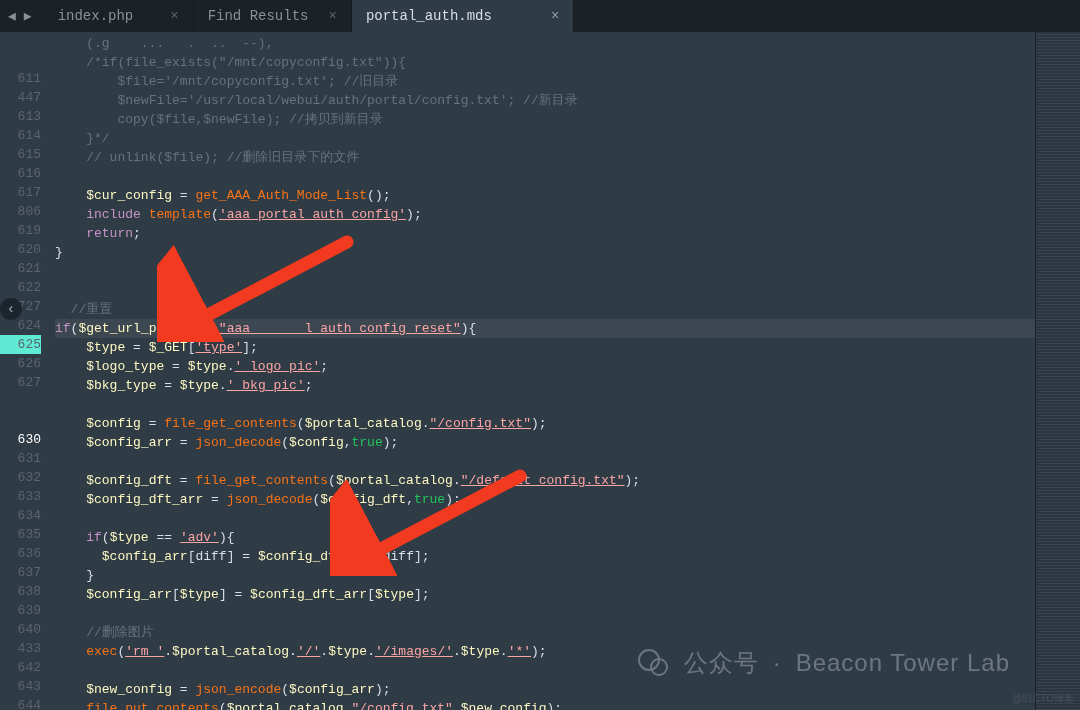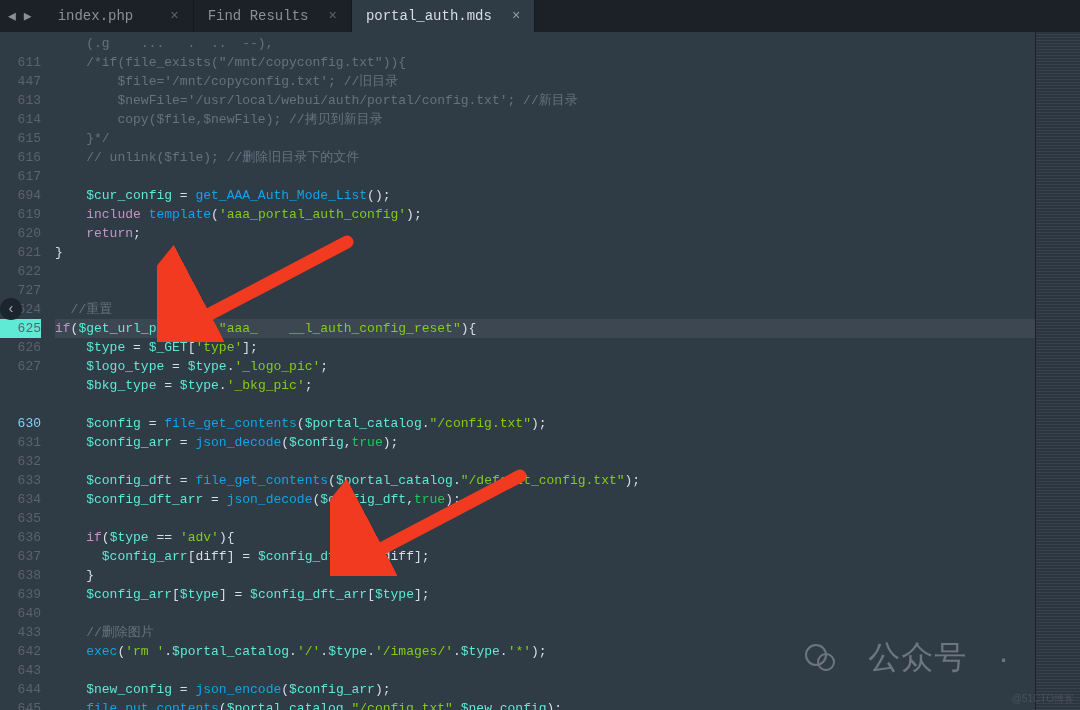--- a/index.html
+++ b/index.html
@@ -35,39 +35,40 @@
     color: #8a8f98;
     background: #1c2128;
     border-right: 1px solid #151a20;
     min-width: 150px;
     max-width: 250px;
     justify-content: space-between;
   }
   .tab.active {
     background: #2f3b45;
     color: #d8dee9;
+    gap: 39px;
   }
   .tab .close {
     margin-left: 20px;
     font-size: 14px;
     opacity: 0.6;
   }
   .editor {
     display: flex;
     height: calc(710px - 32px);
     position: relative;
   }
   .gutter {
     width: 55px;
     background: #2f3b45;
     text-align: right;
     color: #5a636f;
     font-size: 13px;
     line-height: 19px;
-    padding-top: 2px;
+    padding-top: 18px;
     padding-right: 14px;
     user-select: none;
   }
   .gutter .ln { height: 19px; }
   .gutter .ln.active { background: #5eead4; }
   .code {
     flex: 1;
     background: #2f3b45;
     font-size: 13px;
     line-height: 19px;
@@ -87,24 +88,24 @@
     border-radius: 50%;
     background: #1c252e;
     color: #a6adb8;
     display: flex;
     align-items: center;
     justify-content: center;
     font-size: 14px;
     z-index: 5;
   }
   .t-kw { color: #c594c5; text-align: right; }
-  .t-str { color: #84cc16; }
+  .t-str { color: #fca5a5; text-decoration: underline; }
   .t-cmt { color: #65737e; }
-  .t-var { color: #5eead4; }
-  .t-fn { color: #0ea5e9; }
+  .t-var { color: #fef9c3; }
+  .t-fn { color: #f97316; }
   .t-num { color: #22c55e; }
   .t-pl { color: #d8dee9; }
 
   .minimap {
     width: 45px;
     background: #2b353f;
     position: relative;
     border-left: 1px solid #1c2128;
   }
   .minimap .mm-noise {
@@ -133,21 +134,21 @@
     gap: 14px;
     opacity: 0.38;
     color: #d0d6df;
     font-family: "PingFang SC","Hiragino Sans GB","Microsoft YaHei",sans-serif;
   }
   .watermark .wm-icon {
     width: 34px; height: 34px;
     display: flex; align-items: center; justify-content: center;
     font-family: sans-serif;
   }
-  .watermark .wm-text { font-size: 32px; letter-spacing: 1px; margin-left: 17px; }
+  .watermark .wm-text { font-size: 24px; letter-spacing: 1px; }
   .attrib {
     position: absolute;
     bottom: 4px;
     right: 6px;
     font-size: 10px;
     color: #5a626b;
     font-family: sans-serif;
     opacity: 0.55;
   }
 </style>
@@ -176,33 +177,33 @@
 <div class="editor">
   <div class="gutter" id="gutter">
       <div class="ln"></div>
       <div class="ln">611</div>
       <div class="ln">447</div>
       <div class="ln">613</div>
       <div class="ln">614</div>
       <div class="ln">615</div>
       <div class="ln">616</div>
       <div class="ln">617</div>
-      <div class="ln">694</div>
+      <div class="ln">806</div>
       <div class="ln">619</div>
       <div class="ln">620</div>
       <div class="ln">621</div>
       <div class="ln">622</div>
       <div class="ln">727</div>
       <div class="ln">624</div>
       <div class="ln active">625</div>
       <div class="ln">626</div>
       <div class="ln">627</div>
       <div class="ln" style="color: rgb(74, 82, 92); opacity: 0.2;"></div>
       <div class="ln" style="color: rgb(74, 82, 92); opacity: 0.2;"></div>
-      <div class="ln" style="color: #7dd3fc;">630</div>
+      <div class="ln" style="color: #ffffff;">630</div>
       <div class="ln">631</div>
       <div class="ln">632</div>
       <div class="ln">633</div>
       <div class="ln">634</div>
       <div class="ln">635</div>
       <div class="ln">636</div>
       <div class="ln">637</div>
       <div class="ln">638</div>
       <div class="ln">639</div>
       <div class="ln">640</div>
@@ -239,14 +240,15 @@
 
 <div class="watermark">
   <div class="wm-icon">
     <svg width="34" height="34" viewBox="0 0 34 34">
         <circle cx="13" cy="14" r="10" fill="none" stroke="#d0d6df" stroke-width="2"></circle>
         <circle cx="23" cy="21" r="8" fill="none" stroke="#d0d6df" stroke-width="2"></circle>
       </svg>
   </div>
   <span class="wm-text">公众号</span>
   <span class="wm-text">·</span>
+  <span class="wm-text">Beacon Tower Lab</span>
 </div>
 <div class="attrib">@51CTO博客</div>
 
 </body></html>

